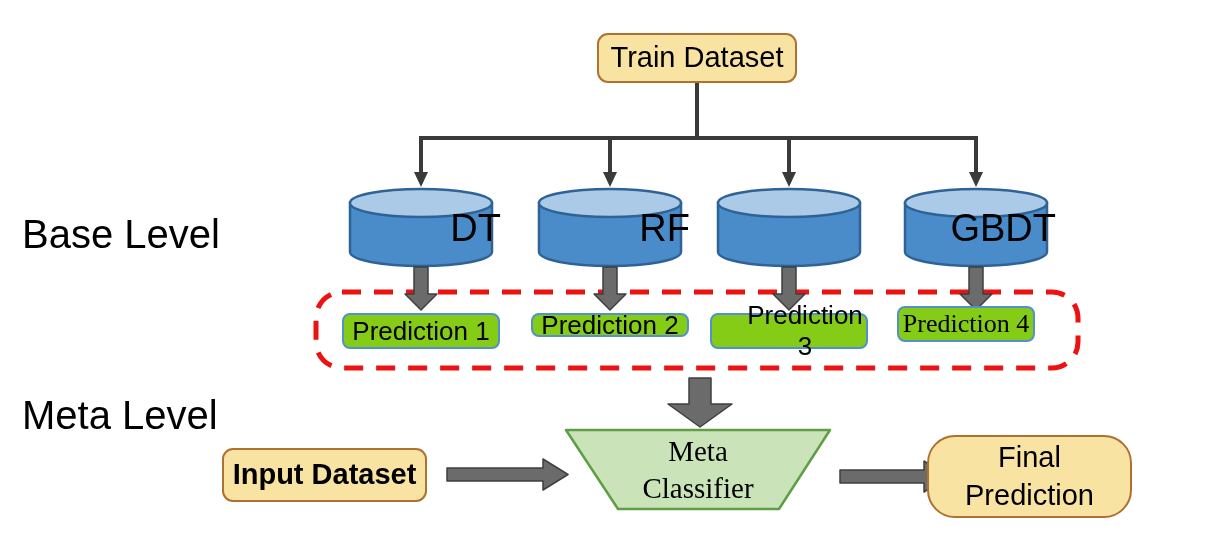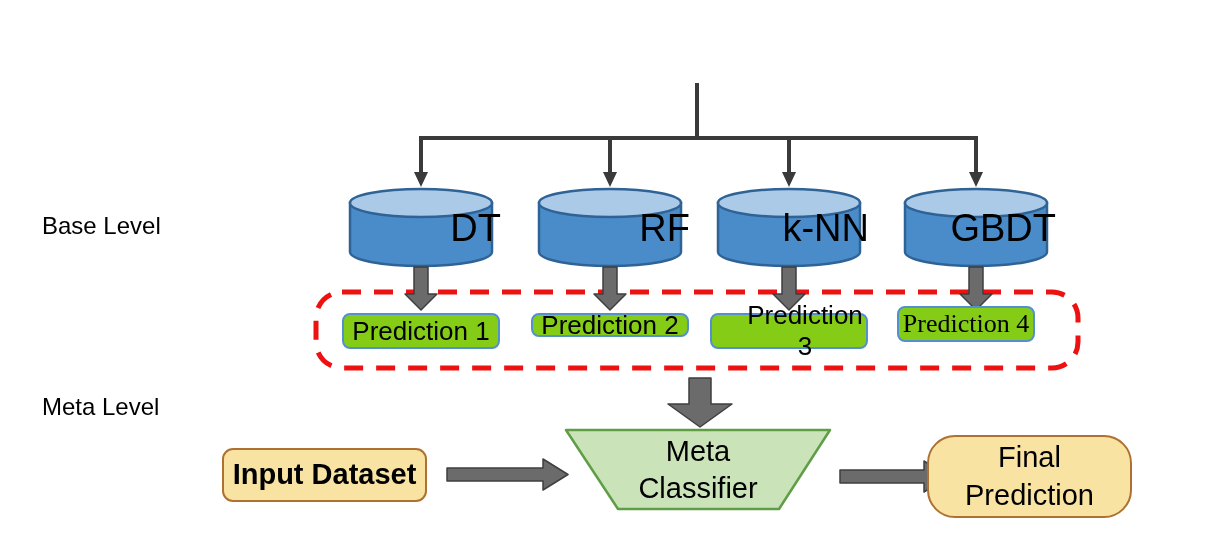--- a/index.html
+++ b/index.html
@@ -14,27 +14,27 @@
   }
   .dataset{
     background:#F9E3A2;border:2px solid #AD7231;border-radius:11px;
     font-size:29px;line-height:1.3;
   }
   .prediction{
     background:#84cc16;border:2px solid #5391CE;border-radius:8px;
     font-size:26px;
   }
   .level-label{
-    position:absolute;font-size:24px;white-space:nowrap;margin-left:20px;
+    position:absolute;font-size:40px;white-space:nowrap;
   }
   .cyl-label{
     position:absolute;width:160px;text-align:right;font-size:38px;line-height:44px;height:44px;
   }
   .meta-label{
-    position:absolute;width:220px;text-align:center;font-size:29px;line-height:37px;
+    position:absolute;width:220px;text-align:center;font-size:29px;line-height:37px;font-family:Liberation Serif, serif;
   }
   .twoline span{display:block;}
 </style>
 </head>
 <body>
 
 <div id="canvas">
 
   <svg id="shapes" viewBox="0 0 1205 533" xmlns="http://www.w3.org/2000/svg">
 
@@ -85,24 +85,24 @@
 
     <path fill="#CBE3B8" stroke="#5F9E47" stroke-width="2.5" stroke-linejoin="round" d="M566 430 L830 430 L779 509 L618 509 Z"></path>
 
     <path fill="#6B6B6B" stroke="#3F3F3F" stroke-width="1.5" stroke-linejoin="round" d="M447 468 H543 V459 L568 474.5 L543 490 V481 H447 Z"></path>
     <path fill="#6B6B6B" stroke="#3F3F3F" stroke-width="1.5" stroke-linejoin="round" d="M840 470 H924 V461 L948 476.5 L924 492 V483 H840 Z"></path>
   </svg>
 
   <div class="level-label" style="left:22px;top:212px;">Base Level</div>
   <div class="level-label" style="left:22px;top:393px;">Meta Level</div>
 
+  <div class="node dataset" style="left:597px;top:33px;width:200px;height:50px;">Train Dataset</div>
 
   <div class="cyl-label" style="left:341px;top:206px;">DT</div>
   <div class="cyl-label" style="left:530px;top:206px;">RF</div>
-  <div class="cyl-label" style="left:709px;top:206px;">k-NN</div>
   <div class="cyl-label" style="left:896px;top:206px;">GBDT</div>
 
   <div class="node prediction" style="left:342px;top:313px;width:158px;height:36px;">Prediction 1</div>
   <div class="node prediction" style="left:531px;top:313px;width:158px;height:24px;text-align:center;">Prediction 2</div>
   <div class="node prediction" style="left:710px;top:313px;width:158px;height:36px;padding-left:32px;">Prediction 3</div>
   <div class="node prediction" style="left:897px;top:306px;width:138px;height:36px;font-family:Liberation Serif, serif;">Prediction 4</div>
 
   <div class="meta-label twoline" style="left:588px;top:433px;">
     <span>Meta</span>
     <span>Classifier</span>

